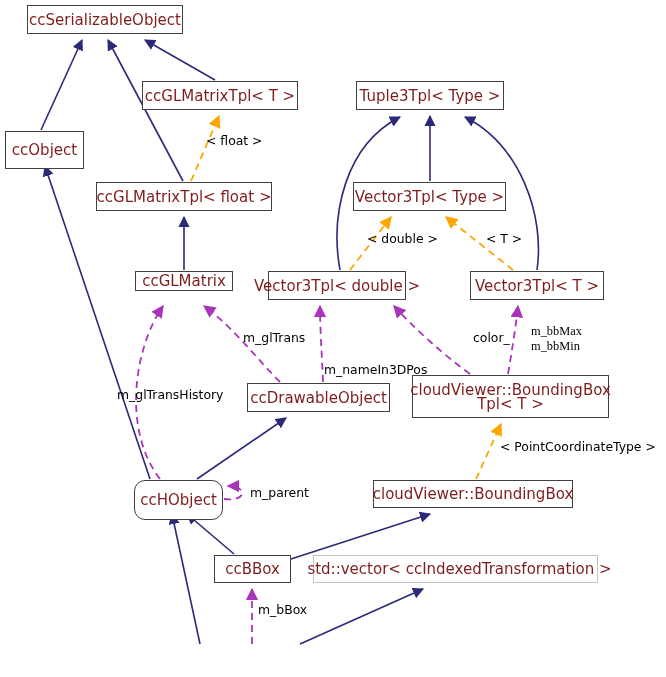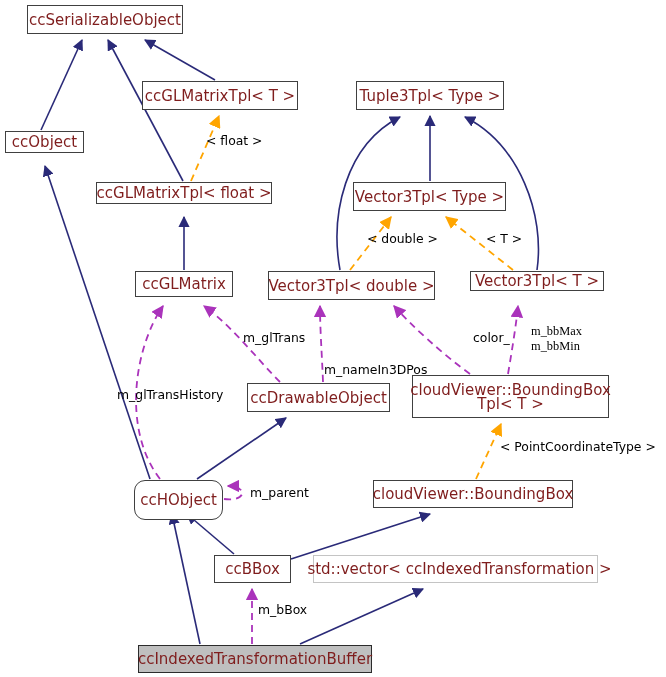--- a/index.html
+++ b/index.html
@@ -138,46 +138,45 @@
       <path d="M 252 644 L 252 589"></path>
     </g>
   </svg>
 
   <div class="node" style="left:27px; top:5px; width:156px; height:29px;">ccSerializableObject</div>
 
   <div class="node" style="left:142px; top:81px; width:156px; height:29px;">ccGLMatrixTpl&lt; T &gt;</div>
 
   <div class="node" style="left:356px; top:81px; width:148px; height:29px;">Tuple3Tpl&lt; Type &gt;</div>
 
-  <div class="node" style="left:5px; top:131px; width:79px; height:22px;">ccObject</div>
-
-  <div class="node" style="left:96px; top:182px; width:176px; height:22px;">ccGLMatrixTpl&lt; float &gt;</div>
+  <div class="node" style="left:5px; top:131px; width:79px; height:38px;">ccObject</div>
+
+  <div class="node" style="left:96px; top:182px; width:176px; height:29px;">ccGLMatrixTpl&lt; float &gt;</div>
 
   <div class="node" style="left:353px; top:182px; width:153px; height:29px;">Vector3Tpl&lt; Type &gt;</div>
 
-  <div class="node" style="left:135px; top:271px; width:98px; height:26px;">ccGLMatrix</div>
-
-  <div class="node" style="left:268px; top:271px; width:167px; height:29px;">Vector3Tpl&lt; double &gt;</div>
-
-  <div class="node" style="left:470px; top:271px; width:134px; height:20px;">Vector3Tpl&lt; T &gt;</div>
+  <div class="node" style="left:135px; top:271px; width:98px; height:20px;">ccGLMatrix</div>
+
+  <div class="node" style="left:268px; top:271px; width:138px; height:29px;">Vector3Tpl&lt; double &gt;</div>
+
+  <div class="node" style="left:470px; top:271px; width:134px; height:29px;">Vector3Tpl&lt; T &gt;</div>
 
   <div class="node" style="left:247px; top:383px; width:143px; height:29px;text-align:right;">ccDrawableObject</div>
 
   <div class="node" style="left:412px; top:375px; width:197px; height:43px;">cloudViewer::BoundingBox
 Tpl&lt; T &gt;</div>
 
   <div class="node" style="left:134px; top:480px; width:89px; height:40px;border-radius:11px;">ccHObject</div>
 
   <div class="node" style="left:373px; top:480px; width:200px; height:28px;">cloudViewer::BoundingBox</div>
 
   <div class="node" style="left:214px; top:555px; width:77px; height:28px;">ccBBox</div>
 
   <div class="node plain" style="left:313px; top:555px; width:285px; height:28px;">std::vector&lt; ccIndexedTransformation &gt;</div>
 
-  <div class="node highlight" style="left:138px; top:645px; width:234px; height:28px;">ccIndexedTransformationBuffer</div>
 
   <div class="edge-label" style="left:206px; top:134px;">&lt; float &gt;</div>
 
   <div class="edge-label" style="left:367px; top:232px;">&lt; double &gt;</div>
 
   <div class="edge-label" style="left:486px; top:232px;">&lt; T &gt;</div>
 
   <div class="edge-label" style="left:243px; top:331px;">m_glTrans</div>
 
   <div class="edge-label" style="left:324px; top:331px;margin-top:32px;">m_nameIn3DPos</div>

